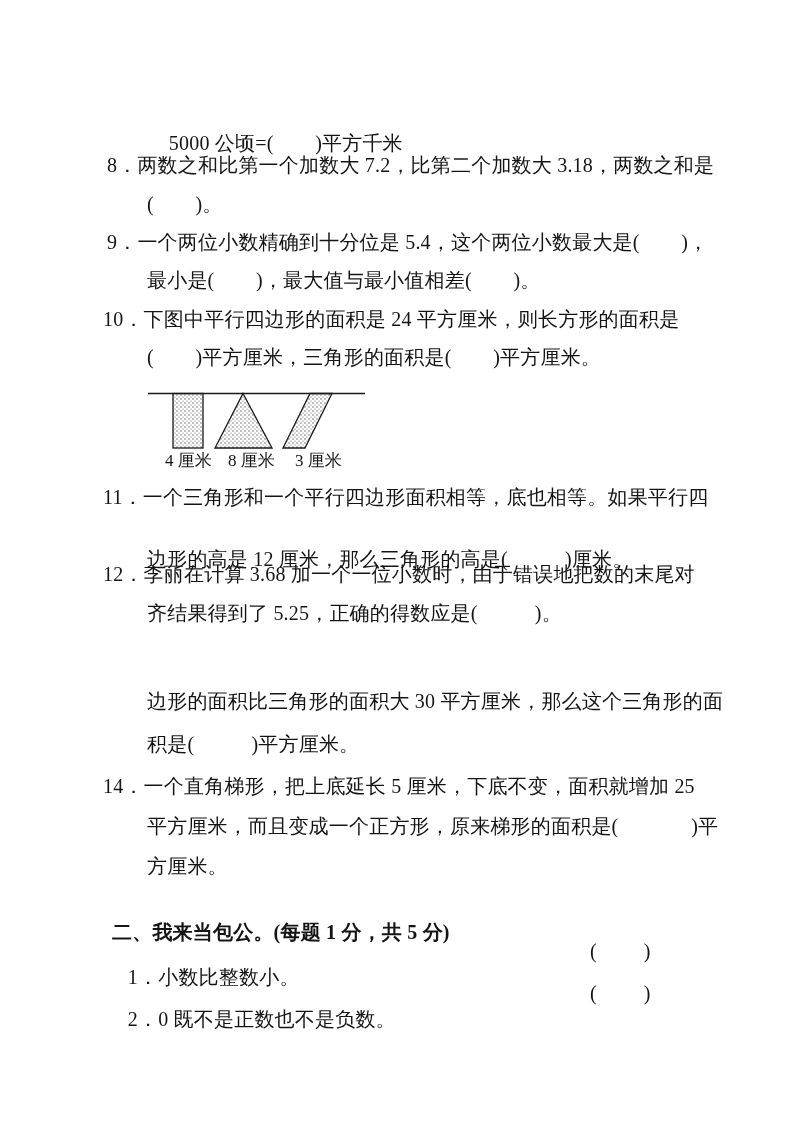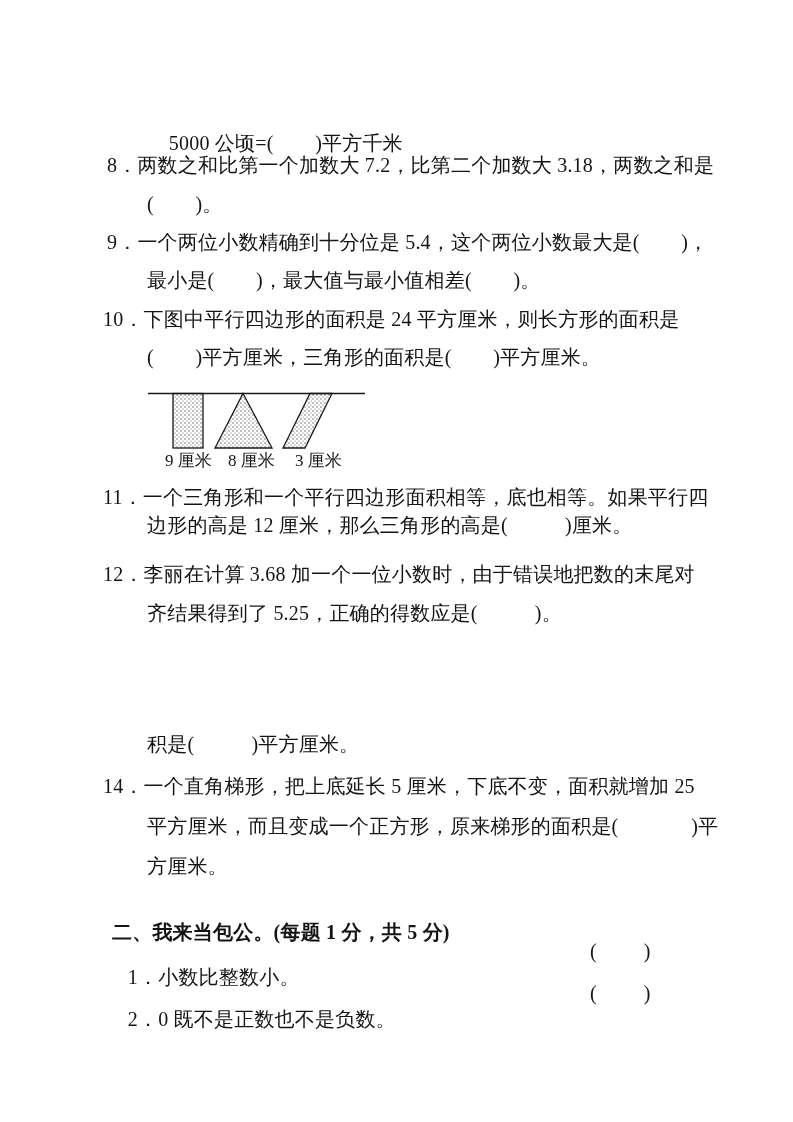--- a/index.html
+++ b/index.html
@@ -52,31 +52,32 @@
         <pattern id="stipple" width="4" height="4" patternUnits="userSpaceOnUse">
           <circle cx="1" cy="1" r="0.65" fill="#4a4a4a"></circle>
           <circle cx="3" cy="3" r="0.6" fill="#5a5a5a"></circle>
         </pattern>
       </defs>
       <line x1="8" y1="3.5" x2="225" y2="3.5" stroke="#1a1a1a" stroke-width="1.6"></line>
       <rect x="33" y="3.5" width="30" height="54.5" fill="url(#stipple)" stroke="#1a1a1a" stroke-width="1.3"></rect>
       <polygon points="103,3.5 132,58 75,58" fill="url(#stipple)" stroke="#1a1a1a" stroke-width="1.3"></polygon>
       <polygon points="170,3.5 192,3.5 165,58 143,58" fill="url(#stipple)" stroke="#1a1a1a" stroke-width="1.3"></polygon>
     </svg>
-    <span class="fig-label" style="left:25px;">9 厘米</span>
+    <span class="fig-label" style="left:25px;">4 厘米</span>
     <span class="fig-label" style="left:88px;">8 厘米</span>
     <span class="fig-label" style="left:155px;">3 厘米</span>
   </div>
 
   <div class="line" style="left:103px;top:484px;">11．一个三角形和一个平行四边形面积相等，底也相等。如果平行四</div>
-  <div class="line" style="left:147px;top:512px;">边形的高是 12 厘米，那么三角形的高是(&nbsp;&nbsp;&nbsp;&nbsp;&nbsp;&nbsp;&nbsp;&nbsp;&nbsp;&nbsp;&nbsp;)厘米。</div>
+  <div class="line" style="left:147px;top:546px;">边形的高是 12 厘米，那么三角形的高是(&nbsp;&nbsp;&nbsp;&nbsp;&nbsp;&nbsp;&nbsp;&nbsp;&nbsp;&nbsp;&nbsp;)厘米。</div>
 
   <div class="line" style="left:103px;top:561px;">12．李丽在计算 3.68 加一个一位小数时，由于错误地把数的末尾对</div>
   <div class="line" style="left:147px;top:600px;">齐结果得到了 5.25，正确的得数应是(&nbsp;&nbsp;&nbsp;&nbsp;&nbsp;&nbsp;&nbsp;&nbsp;&nbsp;&nbsp;&nbsp;)。</div>
 
+  <div class="line" style="left:147px;top:688px;">边形的面积比三角形的面积大 30 平方厘米，那么这个三角形的面</div>
   <div class="line" style="left:147px;top:731px;">积是(&nbsp;&nbsp;&nbsp;&nbsp;&nbsp;&nbsp;&nbsp;&nbsp;&nbsp;&nbsp;&nbsp;)平方厘米。</div>
 
   <div class="line" style="left:103px;top:773px;">14．一个直角梯形，把上底延长 5 厘米，下底不变，面积就增加 25</div>
   <div class="line" style="left:147px;top:813px;">平方厘米，而且变成一个正方形，原来梯形的面积是(&nbsp;&nbsp;&nbsp;&nbsp;&nbsp;&nbsp;&nbsp;&nbsp;&nbsp;&nbsp;&nbsp;&nbsp;&nbsp;&nbsp;)平</div>
   <div class="line" style="left:147px;top:853px;">方厘米。</div>
 
   <div class="line bold" style="left:112px;top:896px;margin-top:23px;">二、我来当包公。(每题 1 分，共 5 分)</div>
 
   <div class="line" style="left:107px;top:938px;right:0;">
     <span>1．小数比整数小。</span>

